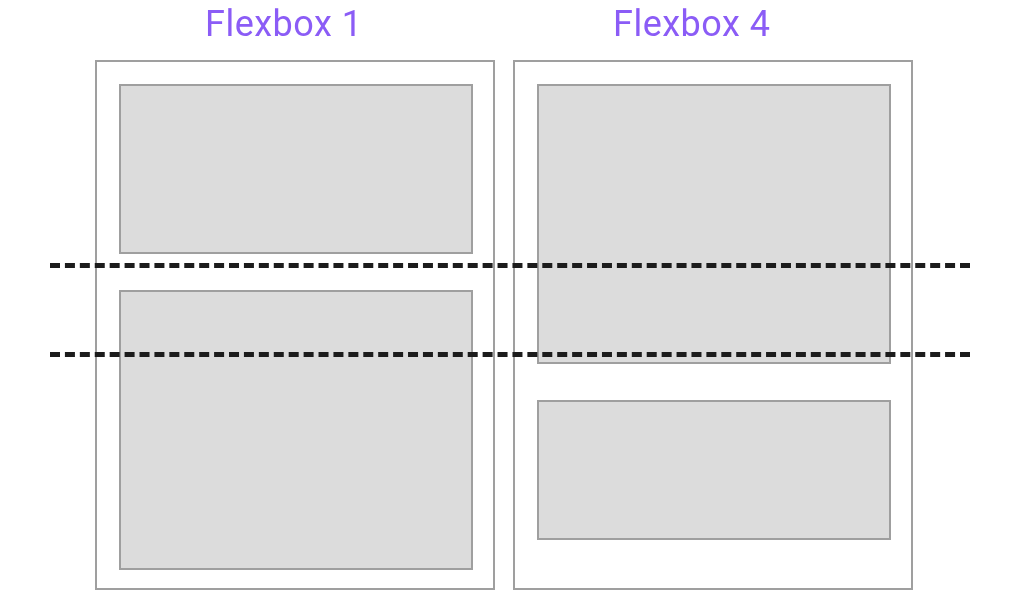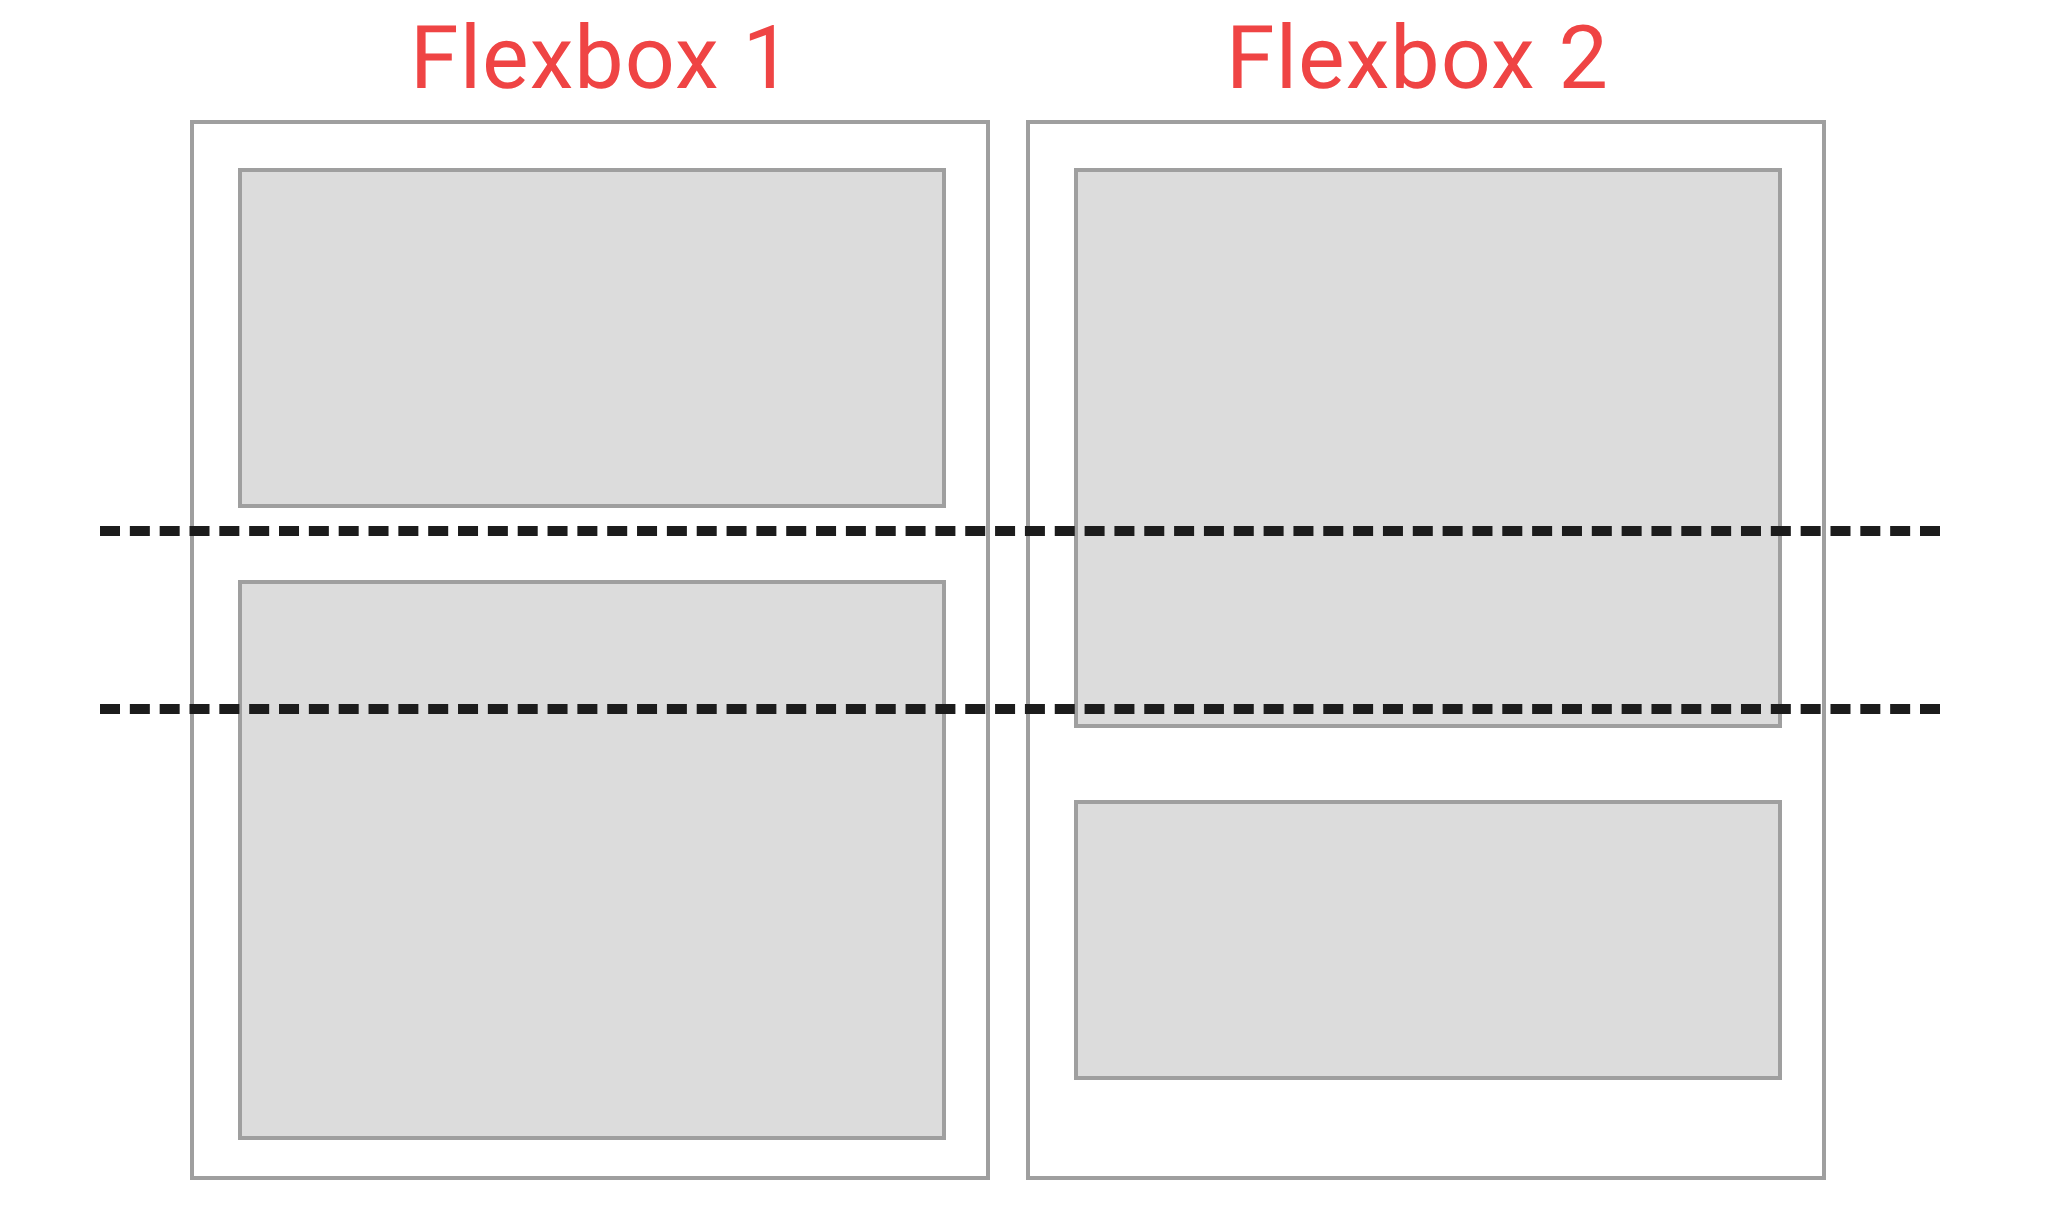--- a/index.html
+++ b/index.html
@@ -16,22 +16,22 @@
     }
     .container {
       position: absolute;
       top: 8px;
       left: 95px;
       width: 840px;
       height: 585px;
     }
     .label {
       position: absolute;
-      font-size: 44px;
-      color: #ef4444;
+      font-size: 36px;
+      color: #8b5cf6;
       font-weight: 400;
       letter-spacing: 0.5px;
     }
     .label-1 {
       top: -5px;
       left: 110px;
     }
     .label-2 {
       top: -5px;
       left: 518px;
@@ -97,21 +97,21 @@
     .dash-2 {
       top: 352px;
     }
   </style>
 </head>
 <body>
 
 <div class="container">
 
   <div class="label label-1">Flexbox 1</div>
-  <div class="label label-2">Flexbox 2</div>
+  <div class="label label-2">Flexbox 4</div>
 
   <div class="flexbox-frame frame-1">
     <div class="inner-box f1-box-top"></div>
     <div class="inner-box f1-box-bottom"></div>
   </div>
 
   <div class="flexbox-frame frame-2">
     <div class="inner-box f2-box-top"></div>
     <div class="inner-box f2-box-bottom"></div>
   </div>

